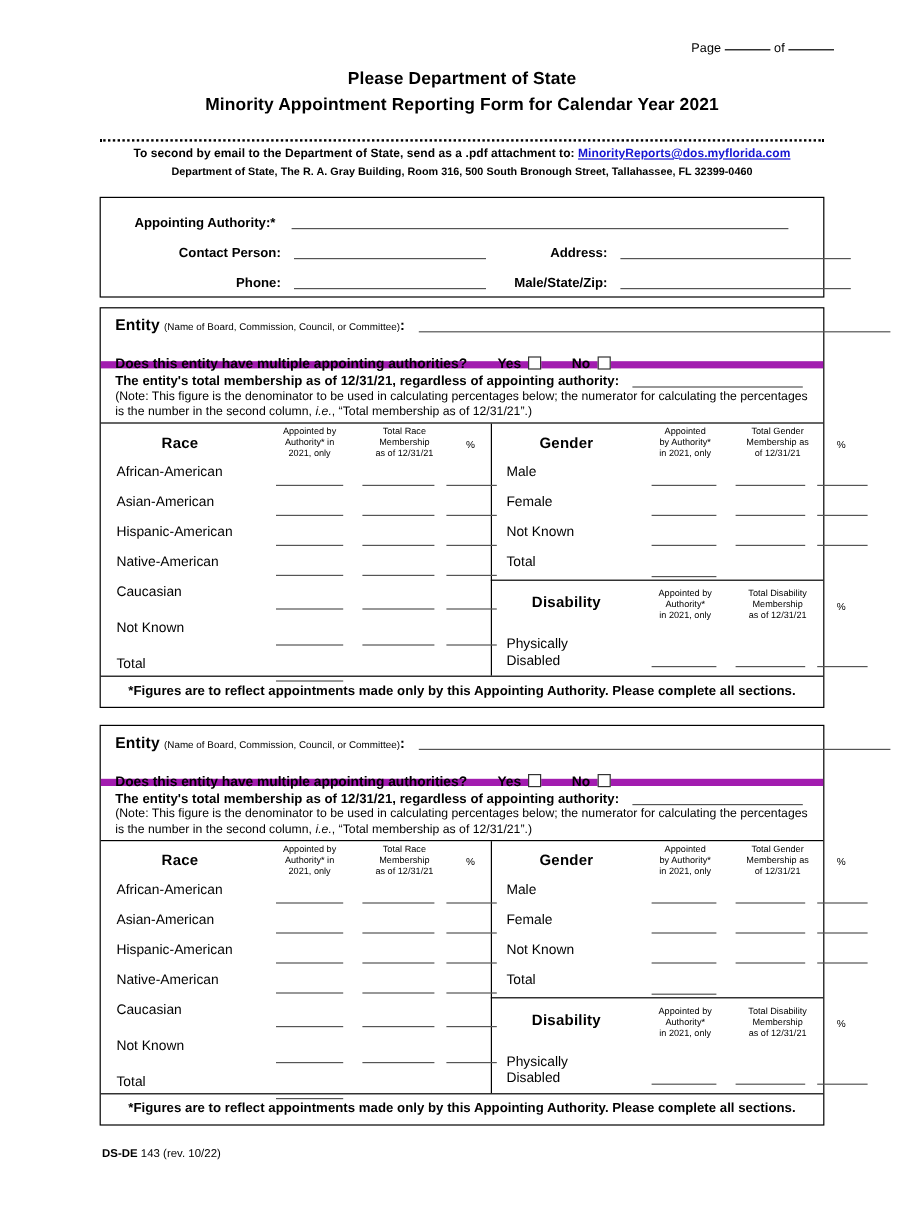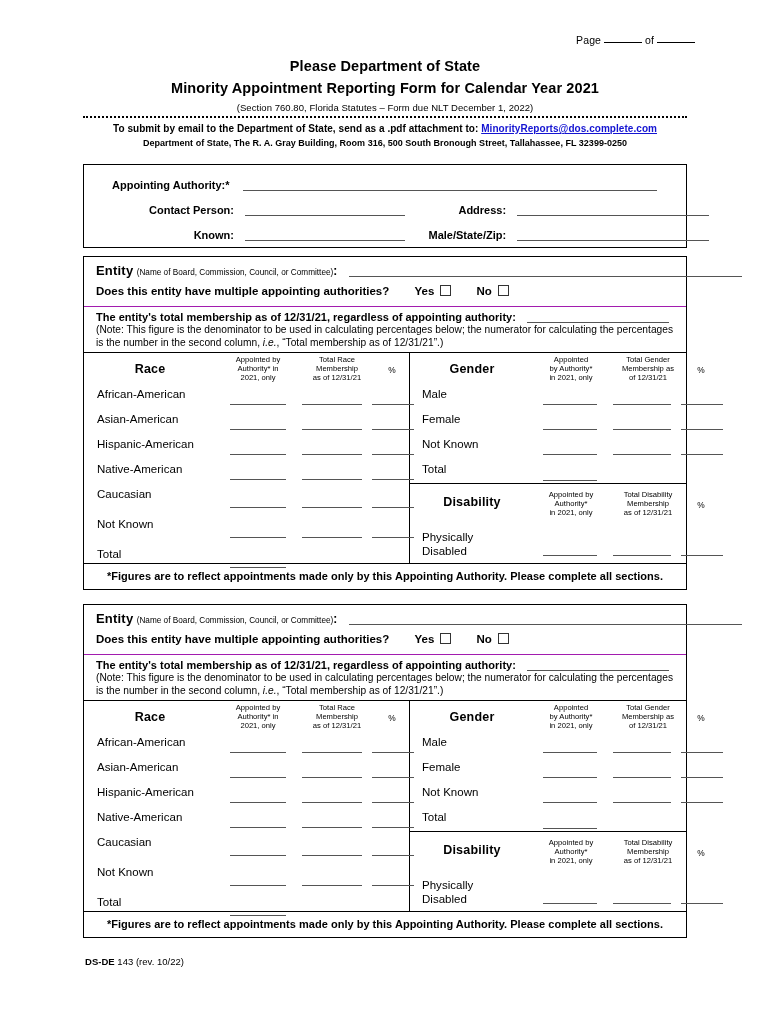--- a/index.html
+++ b/index.html
@@ -132,21 +132,21 @@
     border-bottom: 1px solid #555;
     height: 11px;
     vertical-align: -2px;
   }
 
   
   .entity-head {
     position: absolute;
     left: 0; right: 0; top: 0;
     height: 50px;
-    border-bottom: 1px solid #a21caf;
+    border-bottom: 6px solid #a21caf;
     box-sizing: border-box;
   }
   .entity-title-row {
     position: absolute;
     left: 12px;
     top: 6px;
     right: 10px;
     font-size: 12px;
     white-space: nowrap;
   }
@@ -161,21 +161,21 @@
     letter-spacing: .02px;
   }
   .entity-colon {
     font-weight: bold;
     font-size: 12px;
   }
 
   .multi-row {
     position: absolute;
     left: 12px;
-    top: 28px;
+    top: 40px;
     font-size: 11.5px;
     font-weight: bold;
     white-space: nowrap;
   }
   .cbwrap {
     display: inline-block;
     margin-left: 4px;
   }
   .checkbox {
     display: inline-block;
@@ -316,47 +316,46 @@
 
 <div class="page">
 
   <div class="page-number">
     <span>Page</span><span class="ul"></span><span>of</span><span class="ul"></span>
   </div>
 
   <div class="title-block">
     <div class="title-1">Please Department of State</div>
     <div class="title-2">Minority Appointment Reporting Form for Calendar Year 2021</div>
-    <div class="title-sub">(Section 760.80, Florida Statutes – Form due NLT December 1, 2022)</div>
   </div>
 
   <div class="dotrule"></div>
 
   <div class="submit-line">
-    <span>To submit by email to the Department of State, send as a .pdf attachment to:</span>
-    <span class="email">MinorityReports@dos.complete.com</span>
+    <span>To second by email to the Department of State, send as a .pdf attachment to:</span>
+    <span class="email">MinorityReports@dos.myflorida.com</span>
   </div>
-  <div class="addr-line">Department of State, The R. A. Gray Building, Room 316, 500 South Bronough Street, Tallahassee, FL 32399-0250</div>
+  <div class="addr-line">Department of State, The R. A. Gray Building, Room 316, 500 South Bronough Street, Tallahassee, FL 32399-0460</div>
 
   <div class="box" id="authority-box">
 
     <div class="auth-row" style="left:28px; top:39px;">
       <span class="auth-label" style="width:122px;">Contact Person:</span>
       <span class="fill" style="width:160px; margin-left:8px;"></span>
       <span class="auth-label" style="width:84px; margin-left:14px;">Address:</span>
       <span class="fill" style="width:192px; margin-left:8px;"></span>
     </div>
 
     <div class="auth-row" style="left:28px; top:14px;">
       <span class="auth-label">Appointing Authority:*</span>
       <span class="fill" style="width:414px; margin-left:10px;"></span>
     </div>
 
     <div class="auth-row" style="left:28px; top:64px;">
-      <span class="auth-label" style="width:122px;">Known:</span>
+      <span class="auth-label" style="width:122px;">Phone:</span>
       <span class="fill" style="width:160px; margin-left:8px;"></span>
       <span class="auth-label" style="width:84px; margin-left:14px;">Male/State/Zip:</span>
       <span class="fill" style="width:192px; margin-left:8px;"></span>
     </div>
   </div>
 
   <div class="box entity-block" id="entity-block-1" style="left:83px; top:256px; width:604px; height:334px;">
 
     <div class="entity-head">
       <div class="entity-title-row">

